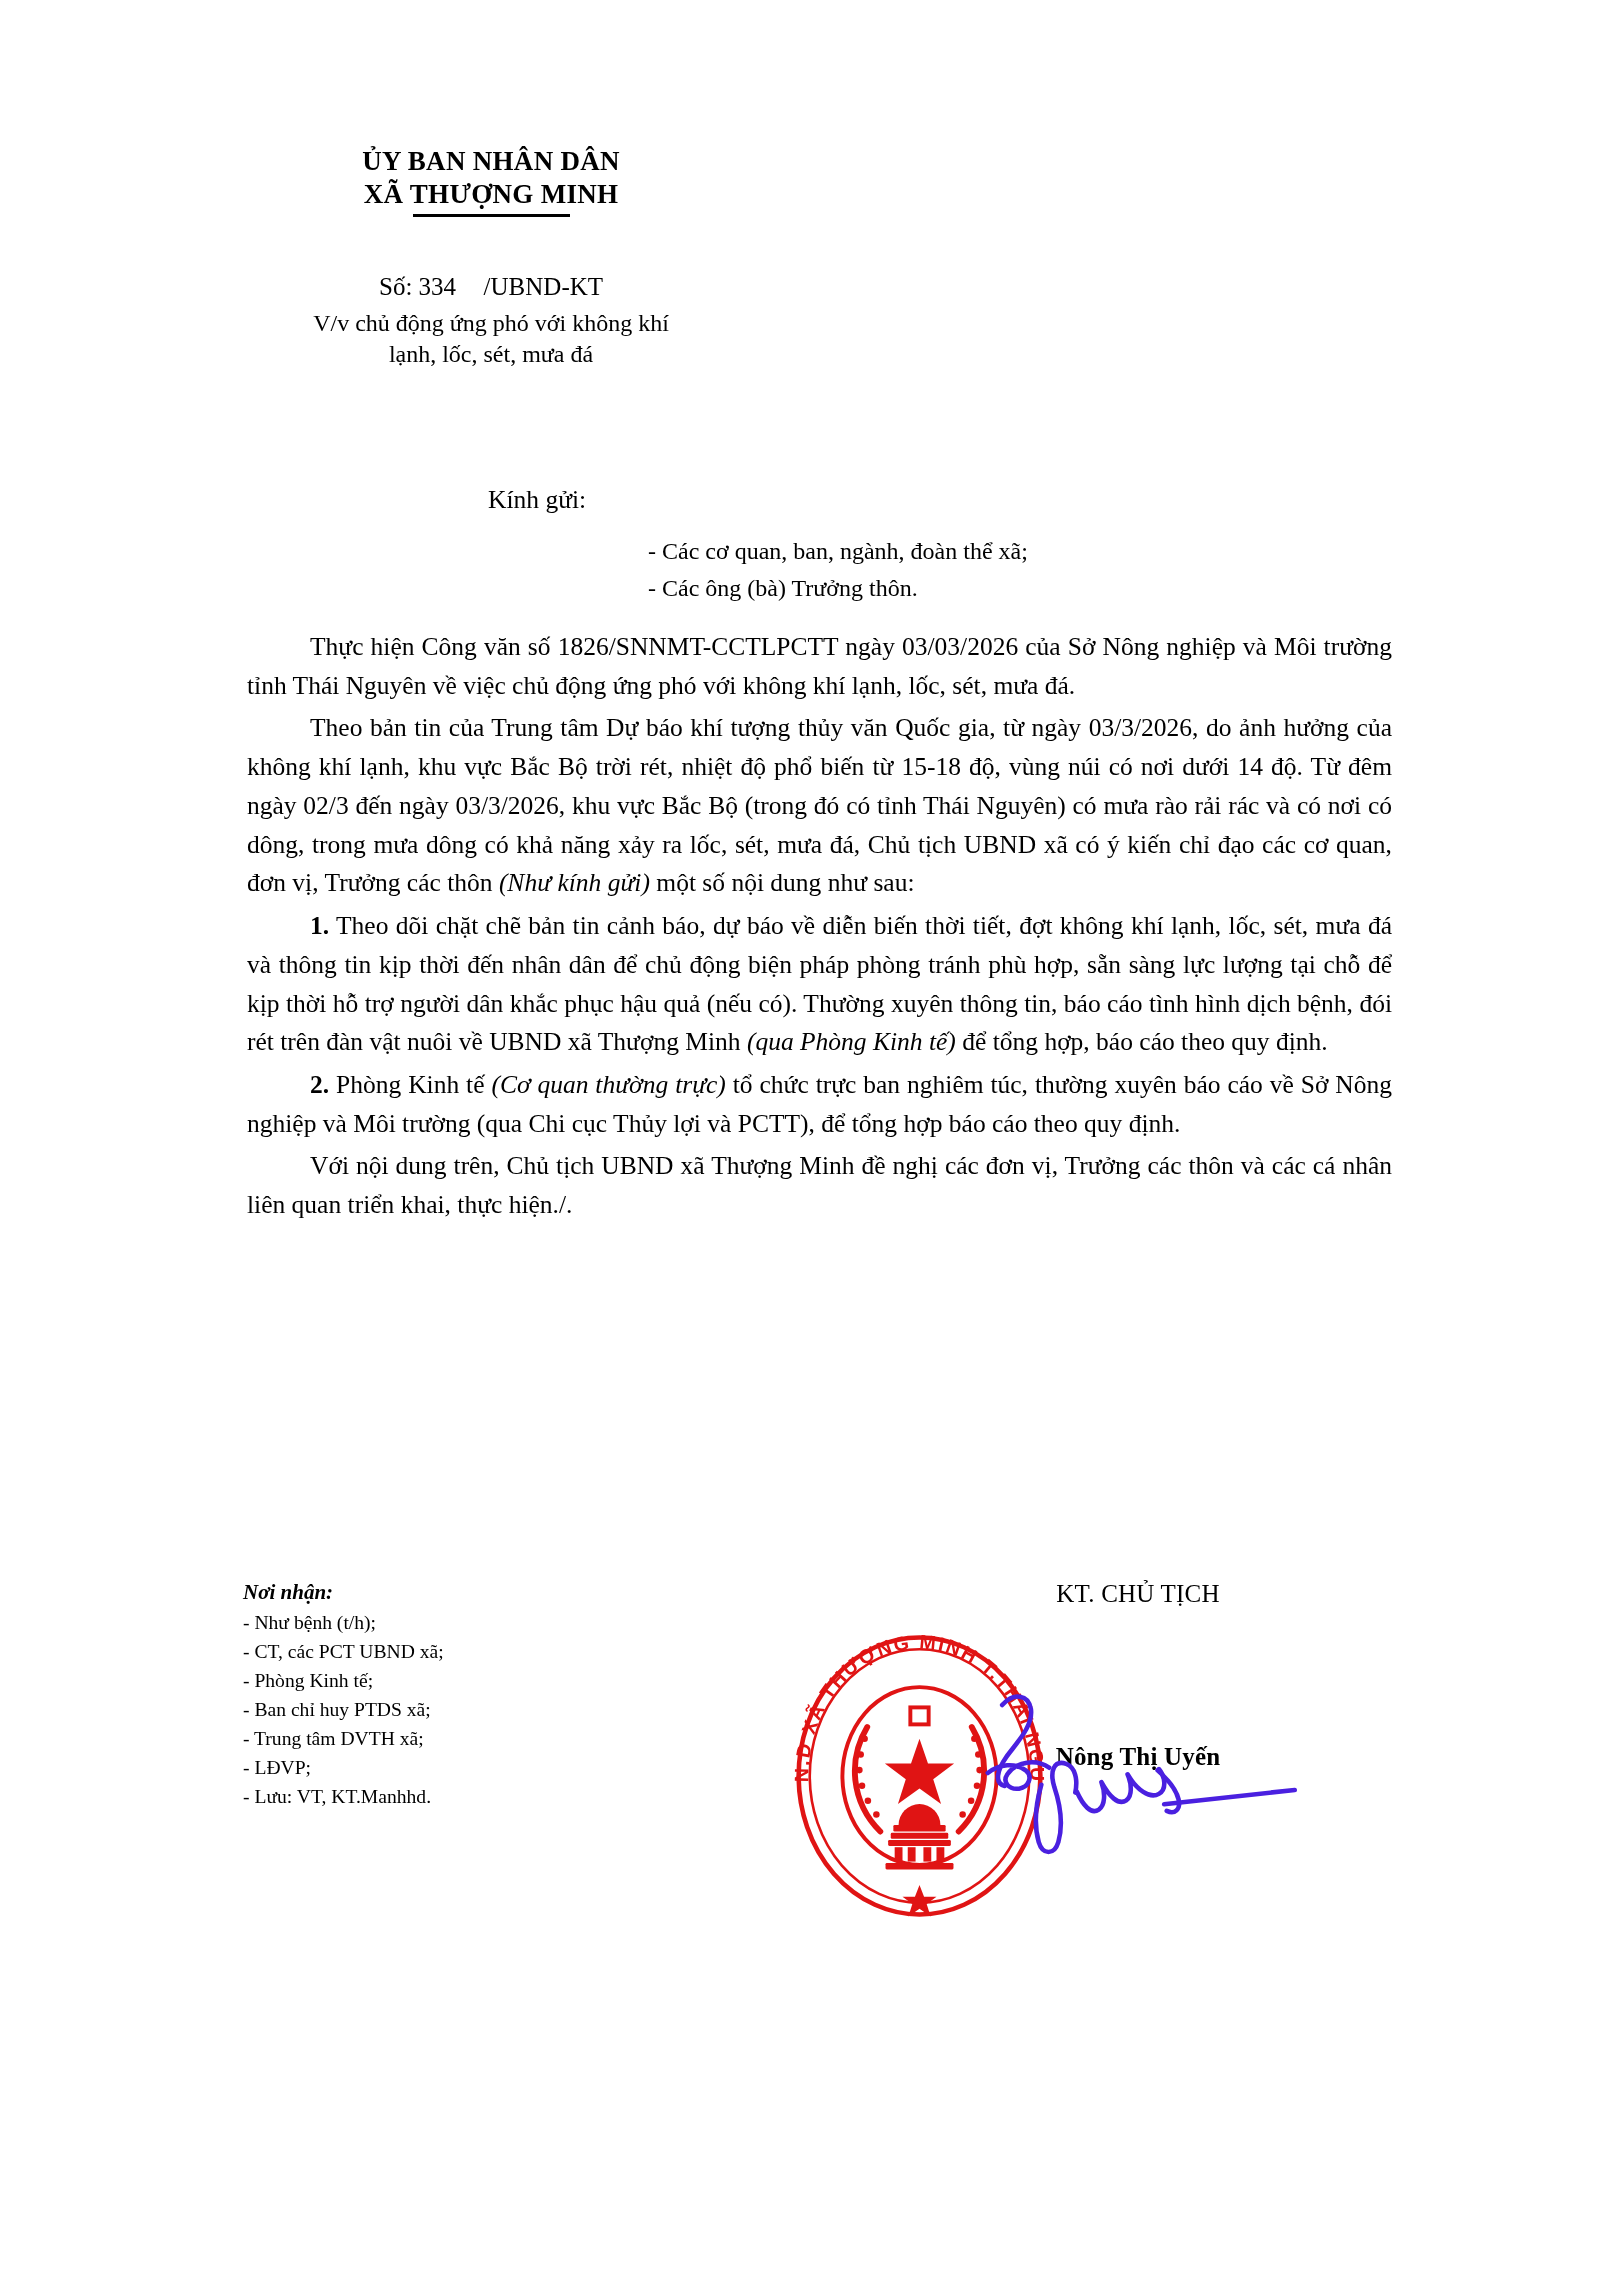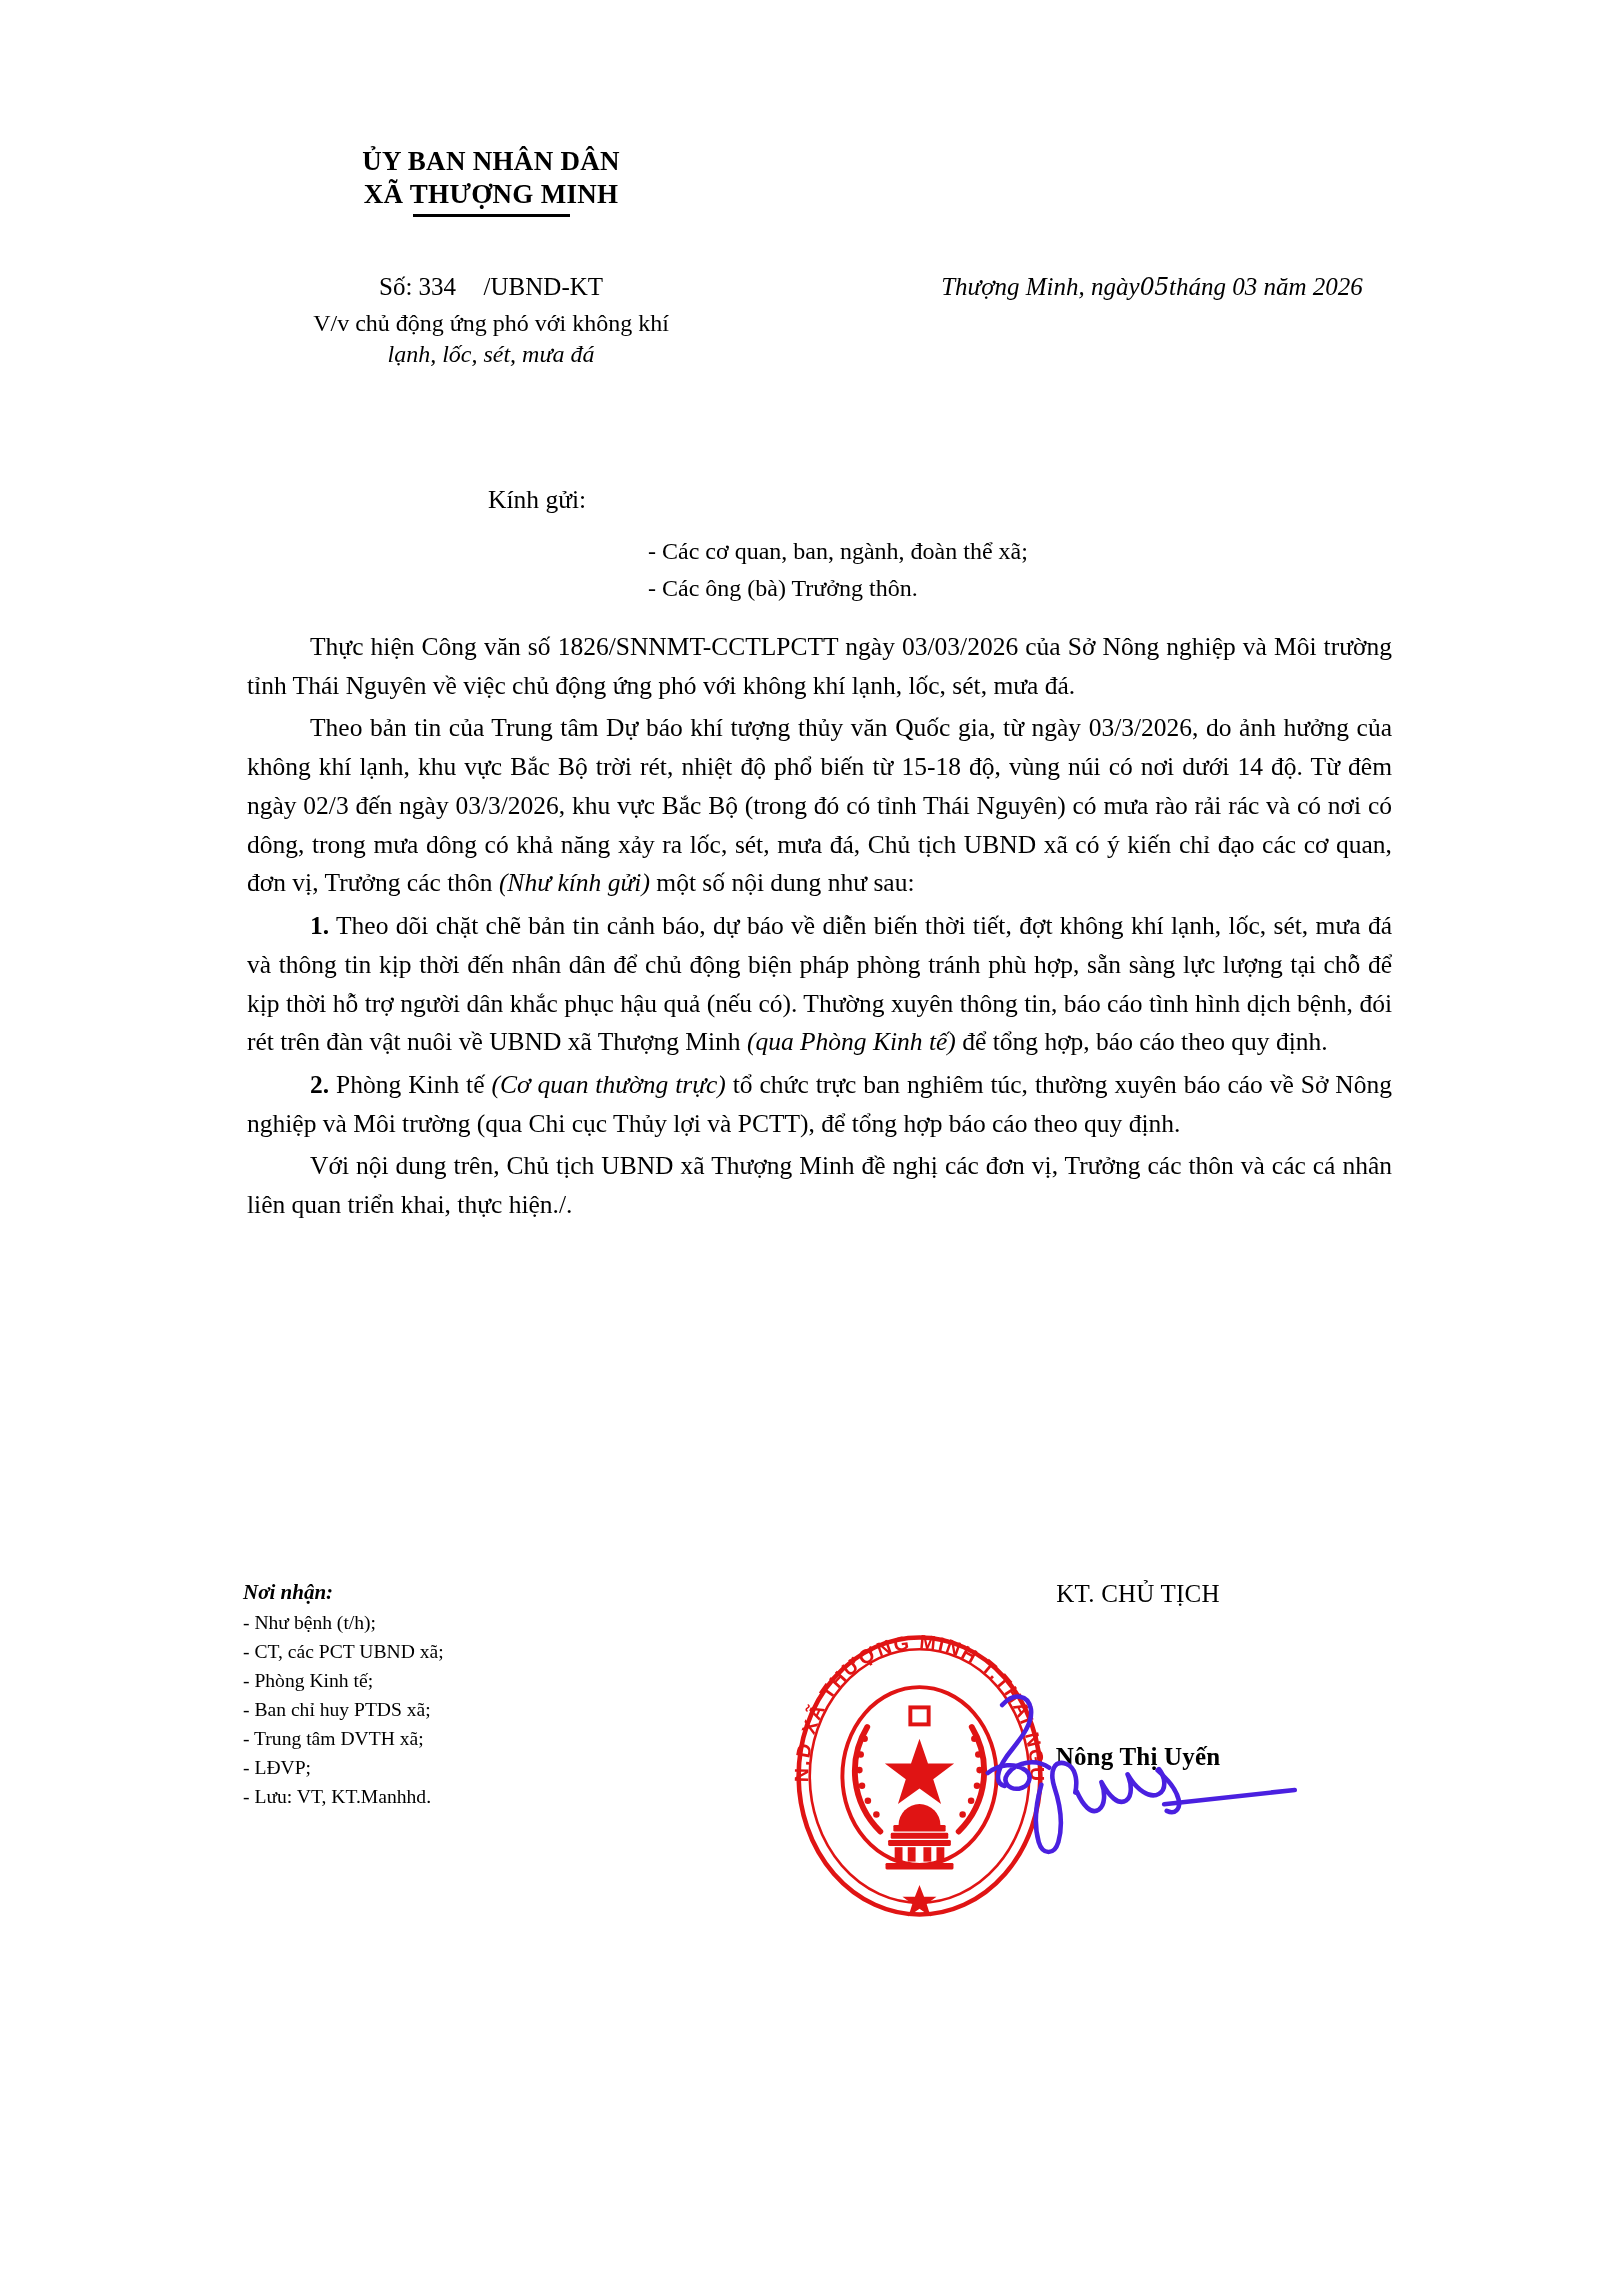--- a/index.html
+++ b/index.html
@@ -40,21 +40,21 @@
   }
 
   
   .subrow { position:absolute; left:0; top:273px; width:100%; display:flex; }
   .sub-left  { width:48%; padding-left:203px; box-sizing:border-box; text-align:center; }
   .sub-right { width:52%; padding-right:98px; box-sizing:border-box; text-align:center; }
 
   .docnum { font-size:25px; white-space:nowrap; }
   .docnum .gap { display:inline-block; width:27.5px; }
   .subject { font-size:24px; line-height:1.32; margin-top:6.5px; }
-  .subject .l2 { display:block;font-style:italic; }
+  .subject .l2 { display:block; }
 
   .datestamp { font-style:italic; font-size:25px; white-space:nowrap; }
   .datestamp .daynum {
     font-style:italic; font-family:"DejaVu Serif",serif; font-size:23.6px;
     letter-spacing:-0.3px;
   }
 
   
   .kinhgui { position:absolute; left:488px; top:485px; font-size:25.5px; }
   .recip   { position:absolute; left:648px; top:533px; font-size:24px; line-height:1.55; }
@@ -117,25 +117,20 @@
   </div>
 
   <div class="subrow">
     <div class="sub-left">
       <div class="docnum">
         <span>Số: 334</span><span class="gap"></span><span>/UBND-KT</span>
       </div>
       <div class="subject">
         <span>V/v chủ động ứng phó với không khí</span>
         <span class="l2">lạnh, lốc, sét, mưa đá</span>
-      </div>
-    </div>
-    <div class="sub-right">
-      <div class="datestamp">
-        <span>Thượng Minh, ngày</span><span class="daynum">05</span><span>tháng 03 năm 2026</span>
       </div>
     </div>
   </div>
 
   <div class="kinhgui">Kính gửi:</div>
   <div class="recip">
     <div>- Các cơ quan, ban, ngành, đoàn thể xã;</div>
     <div>- Các ông (bà) Trưởng thôn.</div>
   </div>
 

